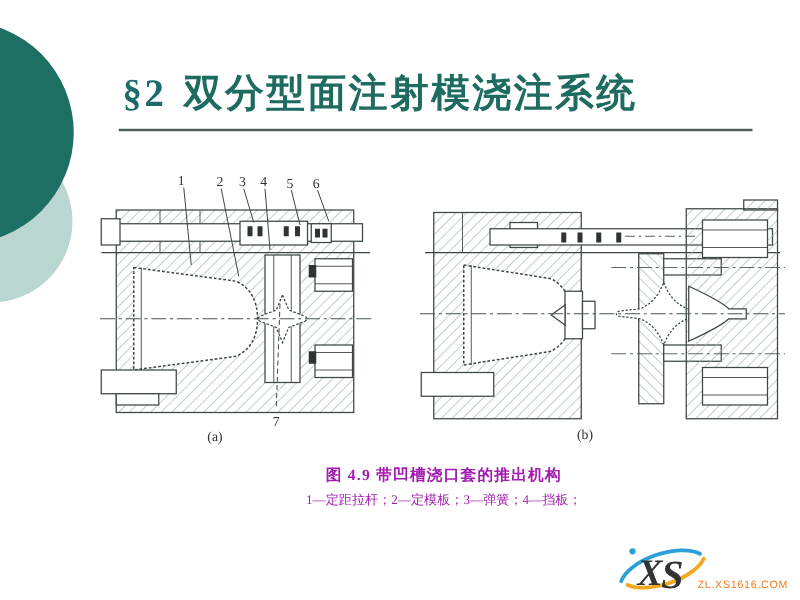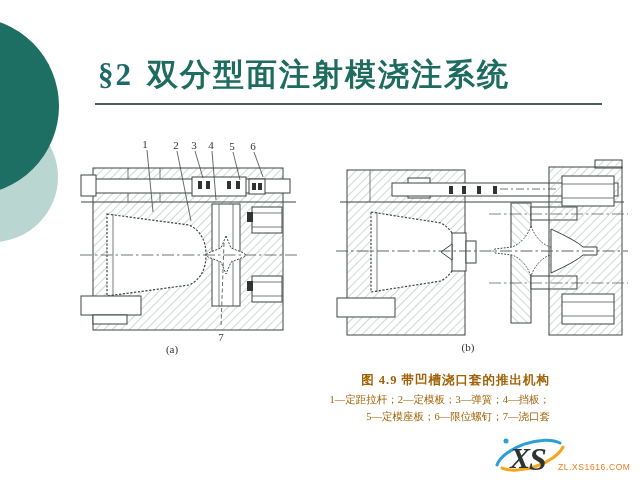--- a/index.html
+++ b/index.html
@@ -5,21 +5,21 @@
   html,body{margin:0;padding:0;}
   body{width:640px;height:480px;background:#fff;font-family:"Liberation Serif","DejaVu Serif",serif;}
   #slide{position:relative;width:630px;height:480px;background:#ffffff;overflow:hidden;}
   .circle{position:absolute;border-radius:50%;}
   #title-row{position:absolute;left:98px;top:54px;width:520px;white-space:nowrap;
              font-weight:bold;font-size:31px;letter-spacing:2px;}
   #title-row .sec{margin-right:14px;}
   #title-underline{position:absolute;left:95px;top:103px;width:507px;height:2px;background:#4e5e5c;}
   #figure-svg{position:absolute;left:80px;top:132px;}
   svg text{font-family:"Liberation Serif","DejaVu Serif",serif;fill:#2f3432;}
-  .cap{position:absolute;left:160px;width:390px;text-align:right;color:#a16207;}
+  .cap{position:absolute;left:160px;width:390px;text-align:center;color:#a21caf;}
   #fig-caption{top:372px;font-weight:bold;font-size:12.5px;letter-spacing:1px;}
   #legend-1{top:393px;font-size:10.5px;}
   #legend-2{top:410px;font-size:10.5px;}
   #watermark{position:absolute;left:492px;top:424px;width:148px;height:54px;}
   #wm-name{position:absolute;left:64px;top:8px;font-size:26px;font-weight:bold;letter-spacing:1px;}
   #wm-url{position:absolute;left:66px;top:38px;font-size:8.5px;font-weight:normal;letter-spacing:0.6px;
           font-family:"Liberation Sans","DejaVu Sans",sans-serif;}
 </style>
 </head>
 <body>
@@ -153,21 +153,20 @@
 
       <line x1="336" y1="251" x2="628" y2="251" stroke="#4a5553" stroke-width="0.9" stroke-dasharray="12 3 2.5 3"></line>
       <line x1="489" y1="214" x2="628" y2="214" stroke="#4a5553" stroke-width="0.7" stroke-dasharray="12 3 2.5 3"></line>
       <line x1="489" y1="283" x2="628" y2="283" stroke="#4a5553" stroke-width="0.7" stroke-dasharray="12 3 2.5 3"></line>
     </g>
     <text x="468" y="351" font-size="11" text-anchor="middle">(b)</text>
   </svg>
 
   <div class="cap" id="fig-caption">图 4.9  带凹槽浇口套的推出机构</div>
   <div class="cap" id="legend-1">1—定距拉杆；2—定模板；3—弹簧；4—挡板；</div>
-  <div class="cap" id="legend-2">5—定模座板；6—限位螺钉；7—浇口套</div>
 
   <div id="watermark">
     <svg width="148" height="54" viewBox="0 0 148 54">
       <path d="M5,41 A36,17 -18 0,1 68,19" fill="none" stroke-linecap="round" stroke-width="3" stroke="#2a9fd8"></path>
       <path d="M71,23 A36,17 -18 0,1 10,44" fill="none" stroke-linecap="round" stroke-width="3" stroke="#f2a71f"></path>
       <circle cx="14" cy="17" r="2.5" fill="#2a9fd8"></circle>
       <g font-style="italic" font-weight="bold" stroke="none">
         <text x="18" y="44" font-size="30" fill="#2574b5">X</text>
         <text x="37" y="46" font-size="32" fill="#f2a71f">S</text>
       </g>

